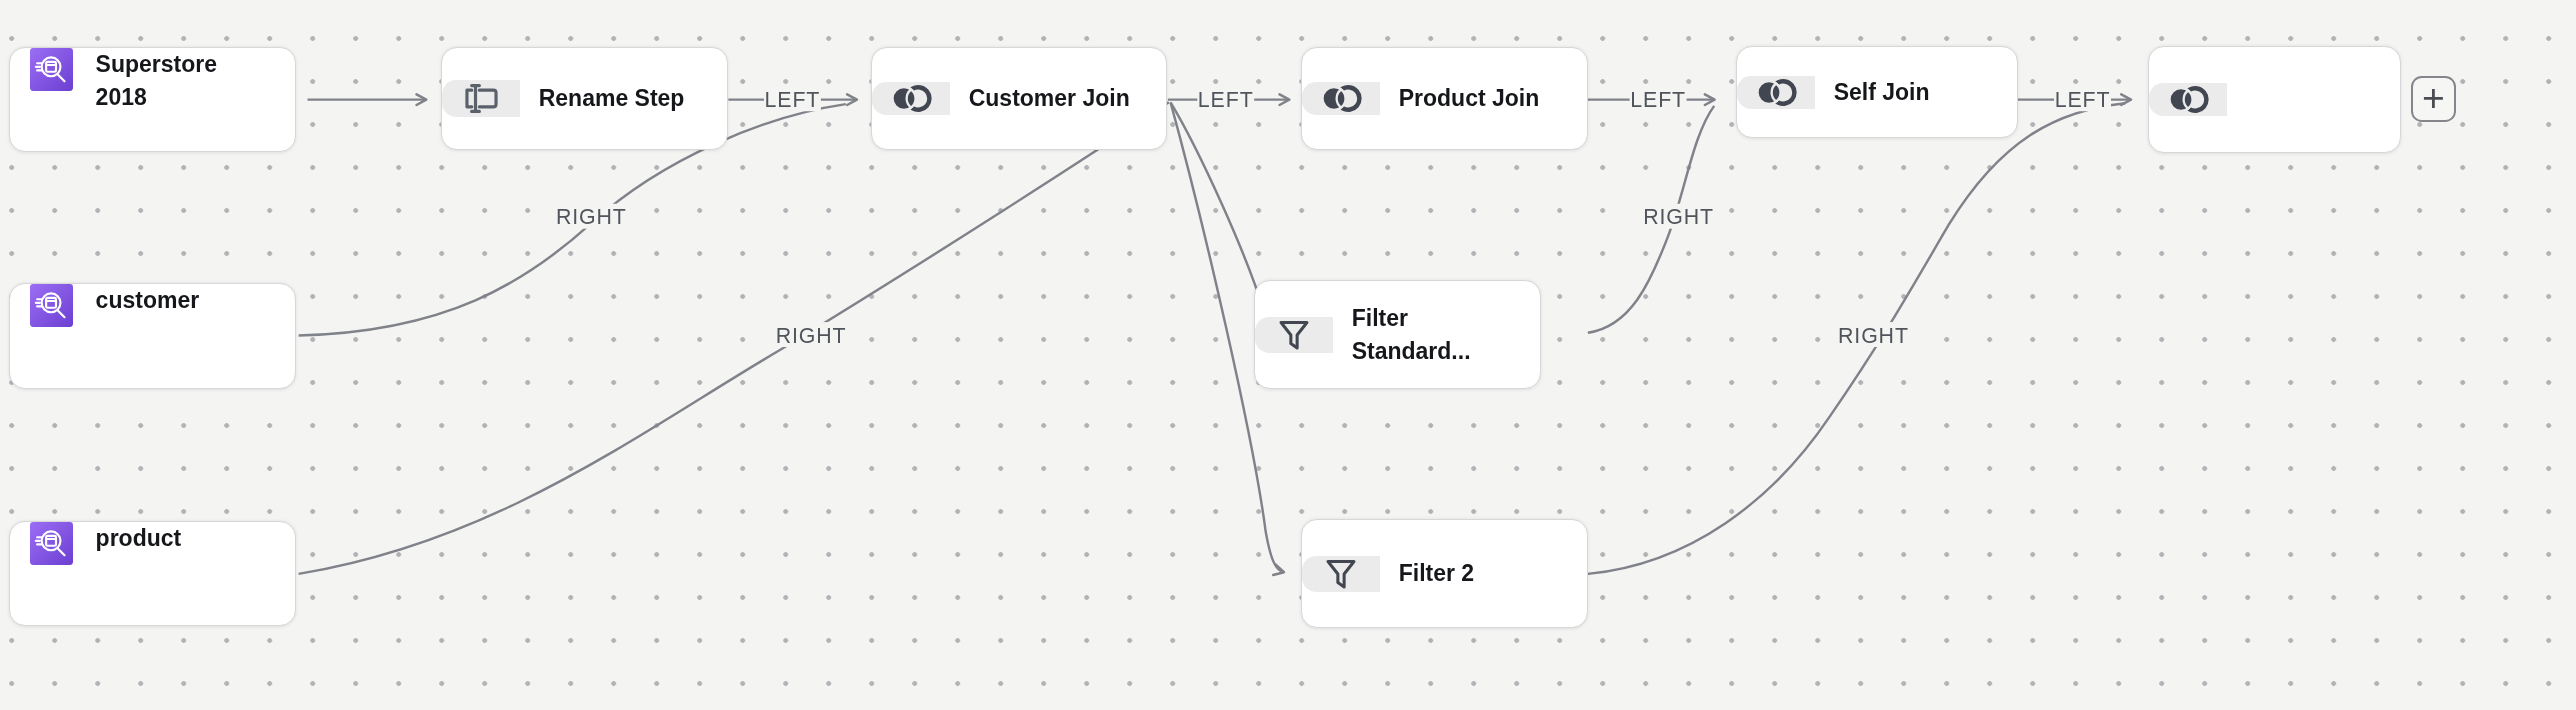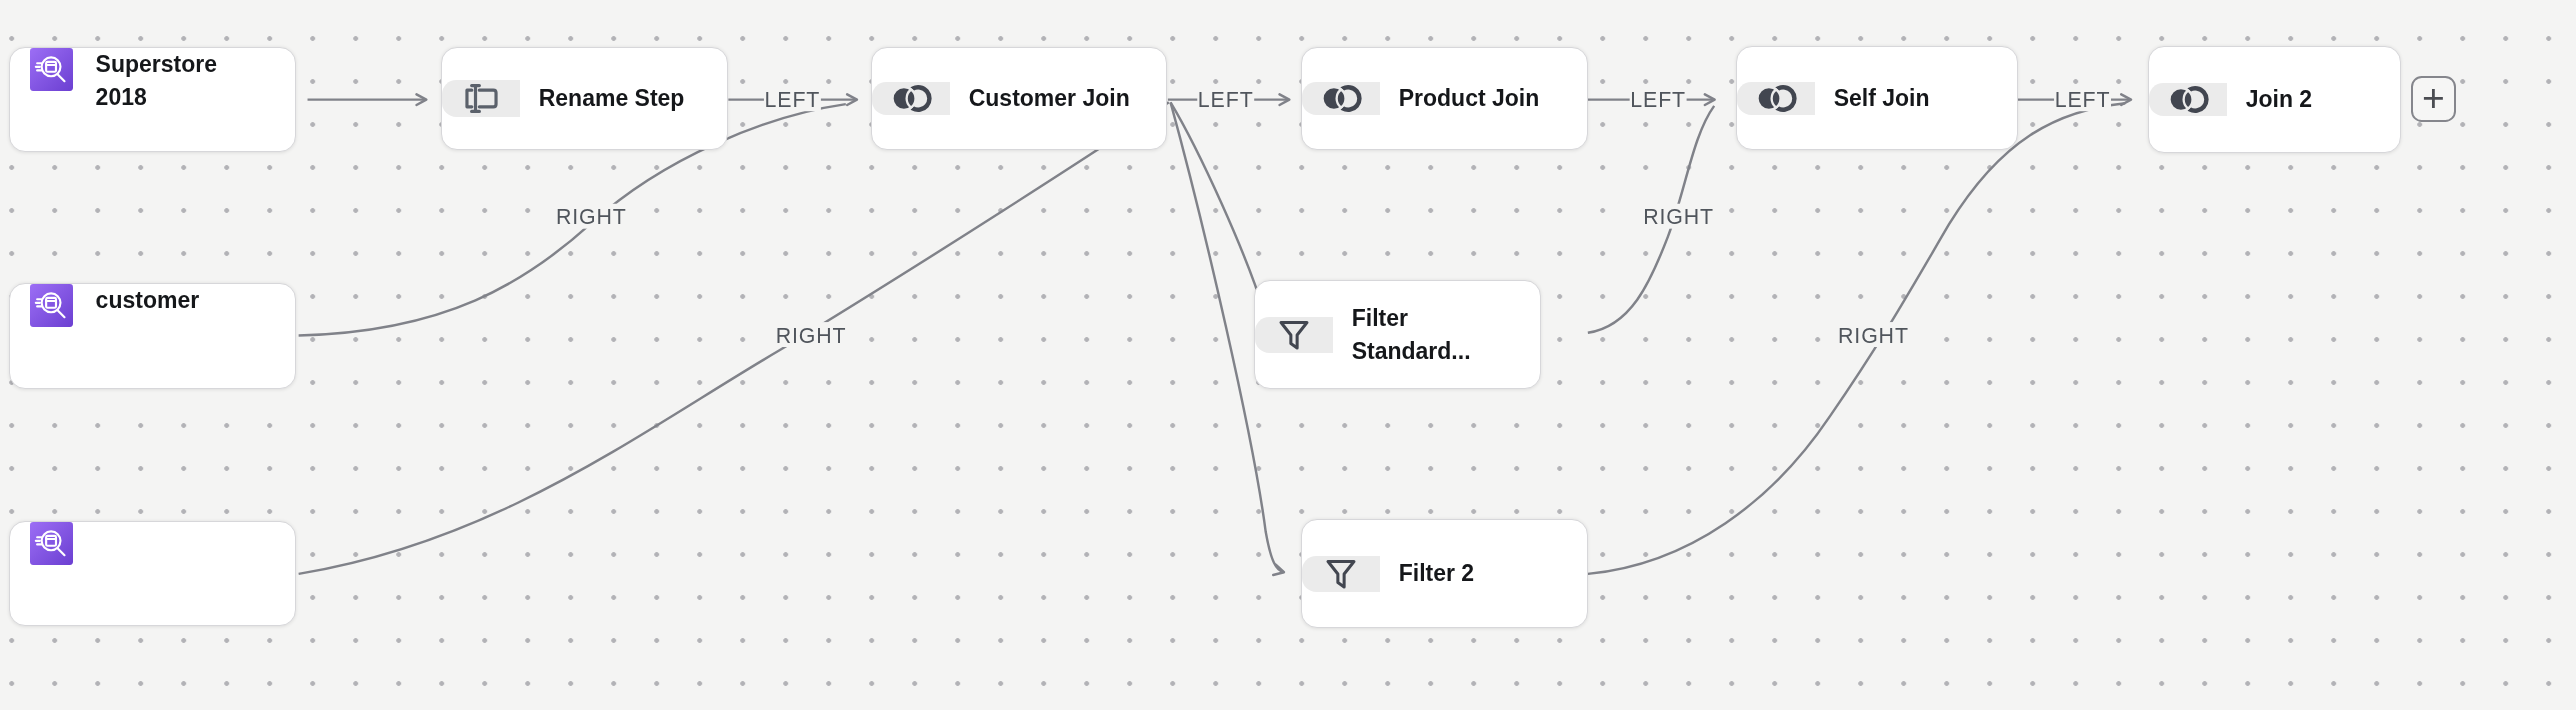--- a/index.html
+++ b/index.html
@@ -193,40 +193,39 @@
     <div class="iconbox">
       <svg viewBox="0 0 46 37" width="41" height="33">
         <path d="M24.2,7.6 A12.6,12.6 0 1 1 24.2,29.4" fill="none" stroke="#424650" stroke-width="5" stroke-linecap="round"></path>
         <circle cx="14.5" cy="18.5" r="12.8" fill="#424650" stroke="#ebebeb" stroke-width="2.6"></circle>
         <path d="M22.6,8.4 A12.8,12.8 0 0 1 22.6,28.6 A12.6,12.6 0 0 1 22.6,8.4 Z" fill="#424650" stroke="#ebebeb" stroke-width="2.6"></path>
       </svg>
     </div>
     <div class="label">Customer Join</div>
   </div>
 
-  <div class="node step" style="left:1736px;top:46px;width:282px;height:104px">
+  <div class="node step" style="left:1736px;top:46px;width:282px;height:92px">
     <div class="iconbox">
       <svg viewBox="0 0 46 37" width="41" height="33">
         <path d="M24.2,7.6 A12.6,12.6 0 1 1 24.2,29.4" fill="none" stroke="#424650" stroke-width="5" stroke-linecap="round"></path>
         <circle cx="14.5" cy="18.5" r="12.8" fill="#424650" stroke="#ebebeb" stroke-width="2.6"></circle>
         <path d="M22.6,8.4 A12.8,12.8 0 0 1 22.6,28.6 A12.6,12.6 0 0 1 22.6,8.4 Z" fill="#424650" stroke="#ebebeb" stroke-width="2.6"></path>
       </svg>
     </div>
     <div class="label">Self Join</div>
   </div>
 
   <div class="node step" style="left:2148px;top:46px;width:253px;height:107px">
     <div class="iconbox">
       <svg viewBox="0 0 46 37" width="41" height="33">
         <path d="M24.2,7.6 A12.6,12.6 0 1 1 24.2,29.4" fill="none" stroke="#424650" stroke-width="5" stroke-linecap="round"></path>
         <circle cx="14.5" cy="18.5" r="12.8" fill="#424650" stroke="#ebebeb" stroke-width="2.6"></circle>
         <path d="M22.6,8.4 A12.8,12.8 0 0 1 22.6,28.6 A12.6,12.6 0 0 1 22.6,8.4 Z" fill="#424650" stroke="#ebebeb" stroke-width="2.6"></path>
       </svg>
     </div>
-    <div class="label">Join 2</div>
   </div>
 
   <div class="node dataset" style="left:9px;top:283px;width:287px;height:106px">
     <div class="dsicon">
       <svg viewBox="0 0 48 48" width="43" height="43">
         <rect width="48" height="48" rx="3.5" fill="url(#pg)"></rect>
         <g stroke="#ffffff" stroke-width="2.4" fill="none" stroke-linecap="round" stroke-linejoin="round">
           <circle cx="23.5" cy="21" r="10.5"></circle>
           <line x1="31" y1="29.5" x2="38.5" y2="37"></line>
           <rect x="18" y="15.5" width="11" height="11" rx="1.5"></rect>
@@ -250,20 +249,23 @@
           <circle cx="23.5" cy="21" r="10.5"></circle>
           <line x1="31" y1="29.5" x2="38.5" y2="37"></line>
           <rect x="18" y="15.5" width="11" height="11" rx="1.5"></rect>
           <line x1="18" y1="19" x2="29" y2="19"></line>
           <line x1="8" y1="17" x2="12.5" y2="17"></line>
           <line x1="6.5" y1="21" x2="11" y2="21"></line>
           <line x1="8" y1="25" x2="12.5" y2="25"></line>
         </g>
       </svg>
     </div>
+    <div class="label">
+        <span>product</span>
+      </div>
   </div>
 
   <div class="node step" style="left:1254px;top:280px;width:287px;height:109px">
     <div class="iconbox">
       <svg viewBox="0 0 38 40" width="34" height="36">
         <path d="M4.5,6 H33.5 L22.5,20 V34.5 L15.5,29.5 V20 Z" fill="none" stroke="#424650" stroke-width="3.4" stroke-linejoin="round"></path>
       </svg>
     </div>
     <div class="label">Filter Standard...</div>
   </div>

